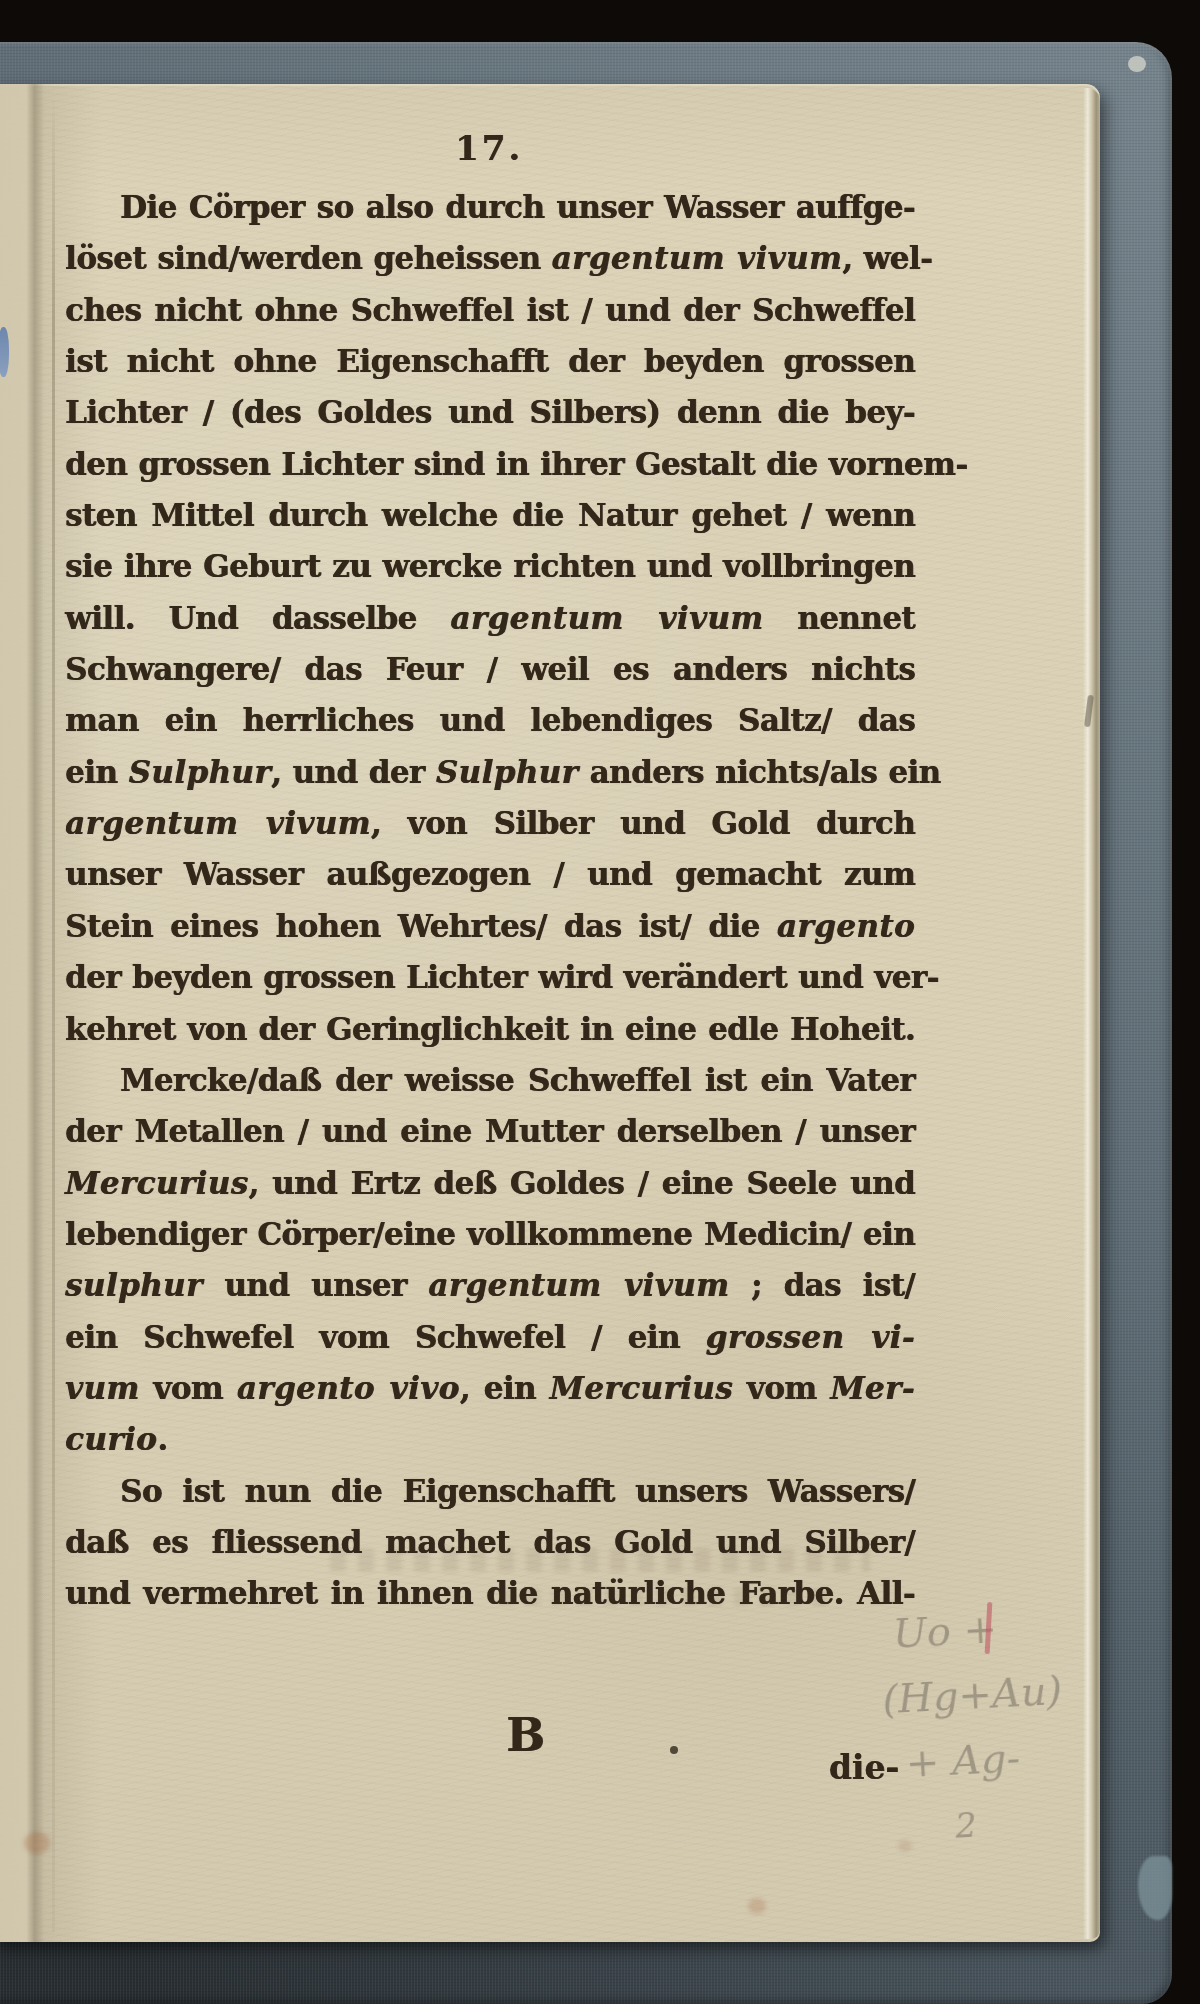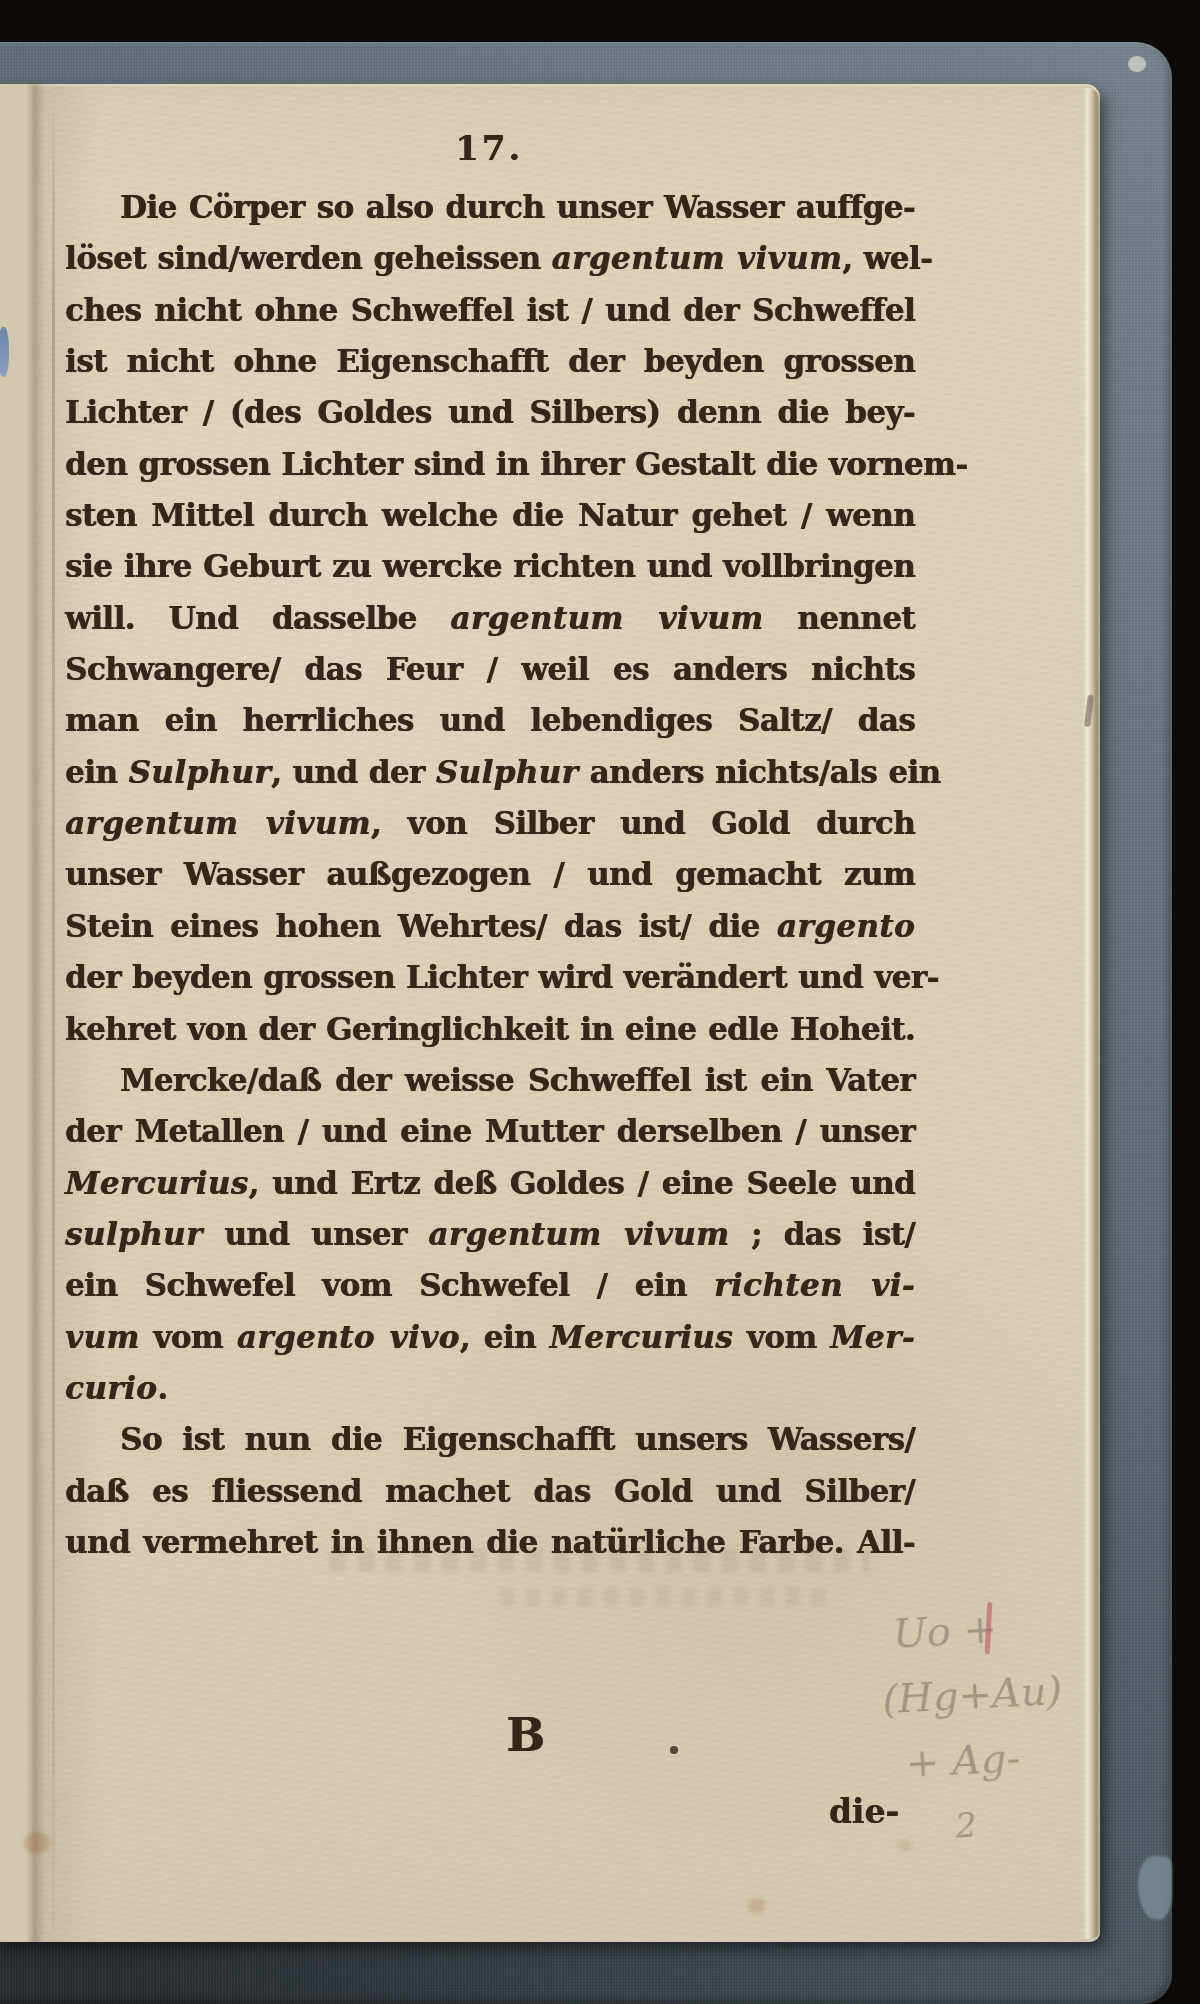--- a/index.html
+++ b/index.html
@@ -71,21 +71,21 @@
     text-shadow:.6px 0 0 rgba(46,36,26,.85), 0 0 .7px rgba(46,36,26,.5);
   }
   .tline.indent{text-indent:55px;}
   .tline.flush{text-align-last:left;}
   .lat{font-style:italic;font-weight:600;letter-spacing:.4px;}
   .sig{
     position:absolute;left:506px;top:1708px;font-size:46px;font-weight:700;color:#33271a;
     text-shadow:.7px 0 0 rgba(46,36,26,.85);
   }
   .catch{
-    position:absolute;left:65px;top:1792px;width:848px;padding-right:14px;box-sizing:border-box;
+    position:absolute;left:65px;top:1748px;width:848px;padding-right:14px;box-sizing:border-box;
     text-align:right;font-size:33px;font-weight:700;color:#33271a;
     text-shadow:.6px 0 0 rgba(46,36,26,.85);
   }
   
   .annotation{
     position:absolute;left:898px;top:1596px;width:210px;
     transform:rotate(-3deg);
     font-style:italic;font-size:40px;line-height:65px;
     color:rgba(125,117,103,.60);filter:blur(.4px);
   }
@@ -148,22 +148,23 @@
       <div class="tline"><span class="de">man ein herrliches und lebendiges Saltz/ das</span></div>
       <div class="tline"><span class="de">ein </span><span class="lat">Sulphur</span><span class="de">, und der </span><span class="lat">Sulphur</span><span class="de"> anders nichts/als ein</span></div>
       <div class="tline"><span class="lat">argentum vivum</span><span class="de">, von Silber und Gold durch</span></div>
       <div class="tline"><span class="de">unser Wasser außgezogen / und gemacht zum</span></div>
       <div class="tline"><span class="de">Stein eines hohen Wehrtes/ das ist/ die </span><span class="lat">argento</span></div>
       <div class="tline"><span class="de">der beyden grossen Lichter wird verändert und ver-</span></div>
       <div class="tline"><span class="de">kehret von der Geringlichkeit in eine edle Hoheit.</span></div>
       <div class="tline indent"><span class="de">Mercke/daß der weisse Schweffel ist ein Vater</span></div>
       <div class="tline"><span class="de">der Metallen / und eine Mutter derselben / unser</span></div>
       <div class="tline"><span class="lat">Mercurius</span><span class="de">, und Ertz deß Goldes / eine Seele und</span></div>
+      <div class="tline"><span class="de">lebendiger Cörper/eine vollkommene Medicin/ ein</span></div>
       <div class="tline"><span class="lat">sulphur</span><span class="de"> und unser </span><span class="lat">argentum vivum</span><span class="de"> ; das ist/</span></div>
-      <div class="tline"><span class="de">ein Schwefel vom Schwefel / ein </span><span class="lat">richten vi-</span></div>
+      <div class="tline"><span class="de">ein Schwefel vom Schwefel / ein </span><span class="lat">grossen vi-</span></div>
       <div class="tline"><span class="lat">vum</span><span class="de"> vom </span><span class="lat">argento vivo</span><span class="de">, ein </span><span class="lat">Mercurius</span><span class="de"> vom </span><span class="lat">Mer-</span></div>
       <div class="tline flush"><span class="lat">curio</span><span class="de">.</span></div>
       <div class="tline indent"><span class="de">So ist nun die Eigenschafft unsers Wassers/</span></div>
       <div class="tline"><span class="de">daß es fliessend machet das Gold und Silber/</span></div>
       <div class="tline"><span class="de">und vermehret in ihnen die natürliche Farbe. All-</span></div>
     </div>
   <div class="sig">B</div>
   <div class="catch">die-</div>
 
   <div class="annotation" id="annotation">

